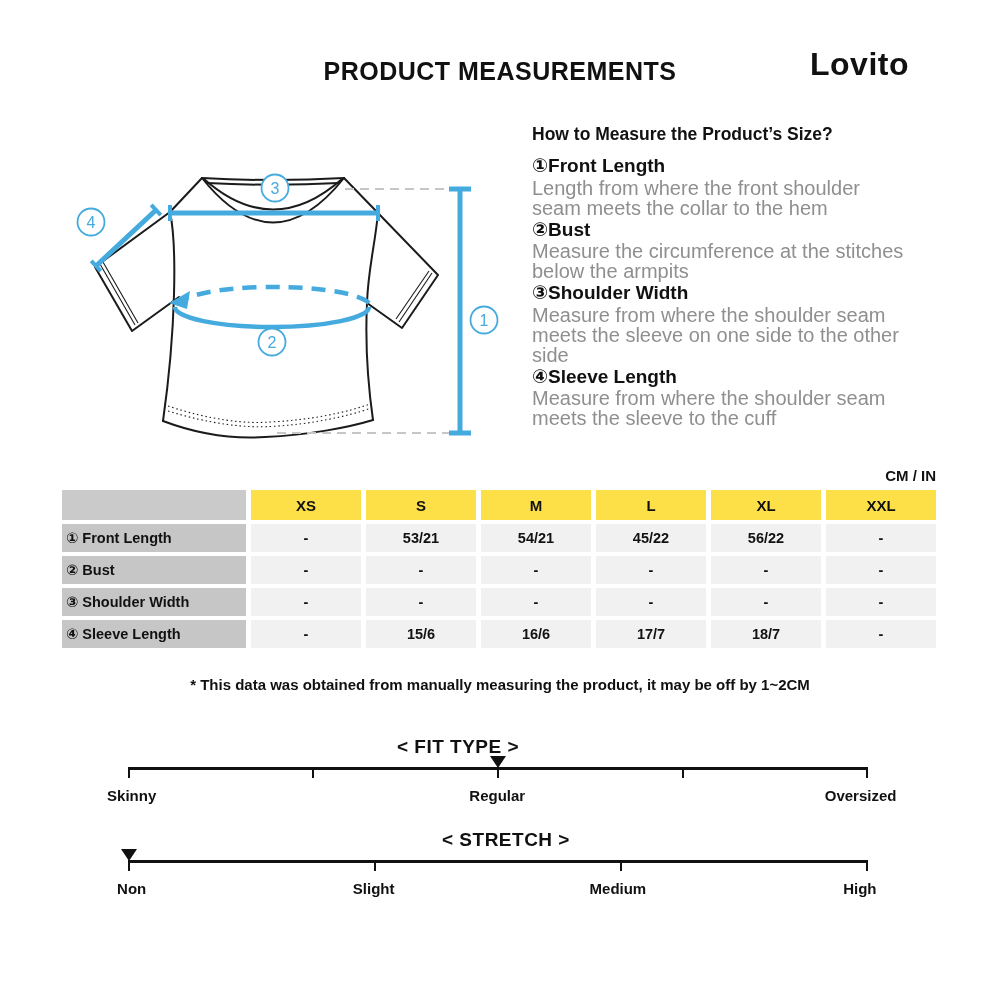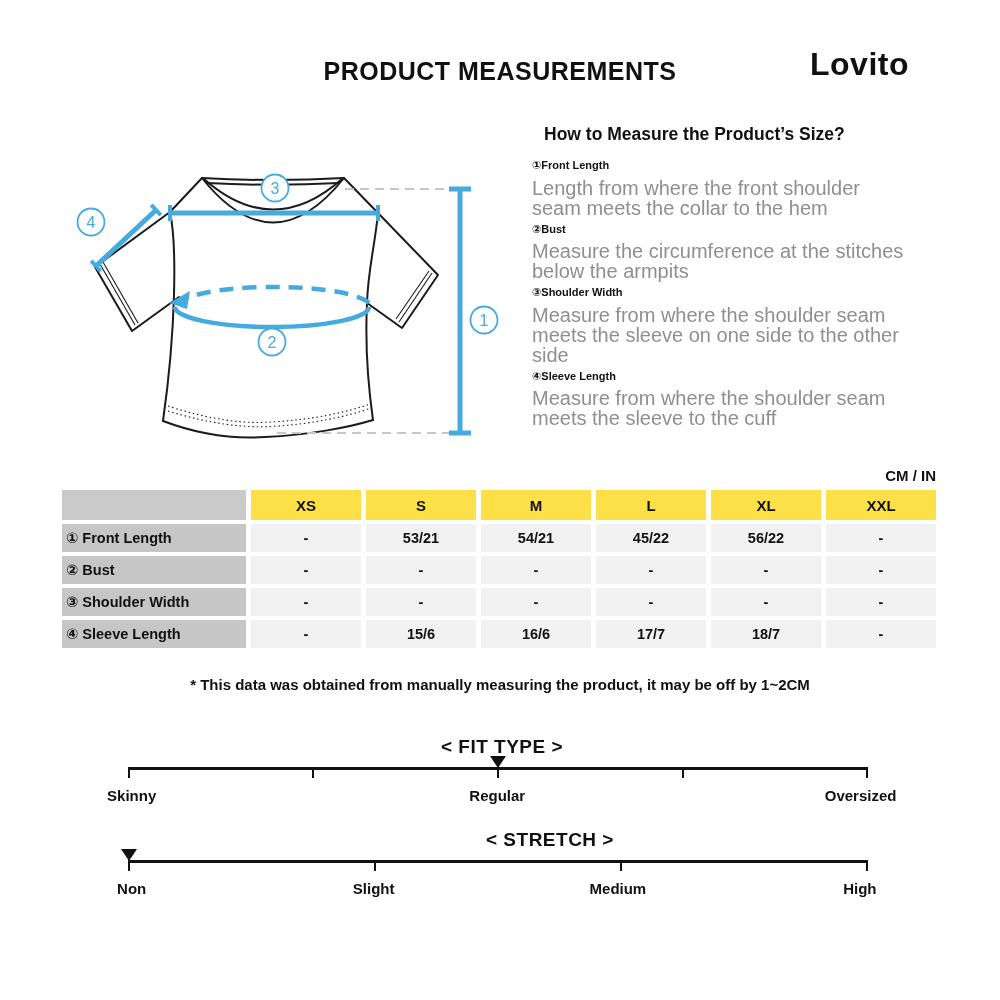--- a/index.html
+++ b/index.html
@@ -11,22 +11,22 @@
   .main-title {
     position:absolute; top:57px; left:250px; width:500px; text-align:center;
     font-size:25px; font-weight:800; letter-spacing:0.5px;
   }
   .brand {
     position:absolute; top:46px; left:810px; width:130px;
     font-size:32px; font-weight:800; letter-spacing:0.5px;
   }
   
   .howto { position:absolute; left:532px; top:124px; width:404px; }
-  .howto-heading { font-size:17.5px; font-weight:800; margin:0 0 9px 12px; }
-  .hlabel { font-size:11px; font-weight:700; line-height:23.5px; }
+  .howto-heading { font-size:17.5px; font-weight:800; margin:0 0 9px 0; }
+  .hlabel { font-size:19px; font-weight:700; line-height:23.5px; }
   .hdesc  { font-size:20px; color:#8f8f8f; line-height:20px; width:372px; }
   
   .diagram { position:absolute; left:60px; top:150px; }
   
   .unit-label {
     position:absolute; top:467px; left:636px; width:300px; text-align:right;
     font-size:15px; font-weight:800;
   }
   
   .size-table {
@@ -47,21 +47,21 @@
     background:#f1f1f1; font-weight:700; font-size:14.5px;
     display:flex; align-items:center; justify-content:center;
   }
   .footnote {
     position:absolute; top:676px; left:0; width:1000px; text-align:center;
     font-size:15px; font-weight:700;
   }
   
   .scale-title {
     position:absolute; left:0; width:916px; text-align:center;
-    font-size:19px; font-weight:800; letter-spacing:0.5px;margin-left:44px;
+    font-size:19px; font-weight:800; letter-spacing:0.5px;
   }
   .scale-bar { position:absolute; left:128px; width:740px; height:12px; }
   .bar-line { position:absolute; left:0; right:0; top:0; height:3px; background:#111; }
   .tick { position:absolute; top:0; width:2px; height:11px; background:#111; }
   .marker {
     position:absolute; top:-11px; width:0; height:0;
     border-left:8px solid transparent; border-right:8px solid transparent;
     border-top:12px solid #111;
   }
   .scale-label {

